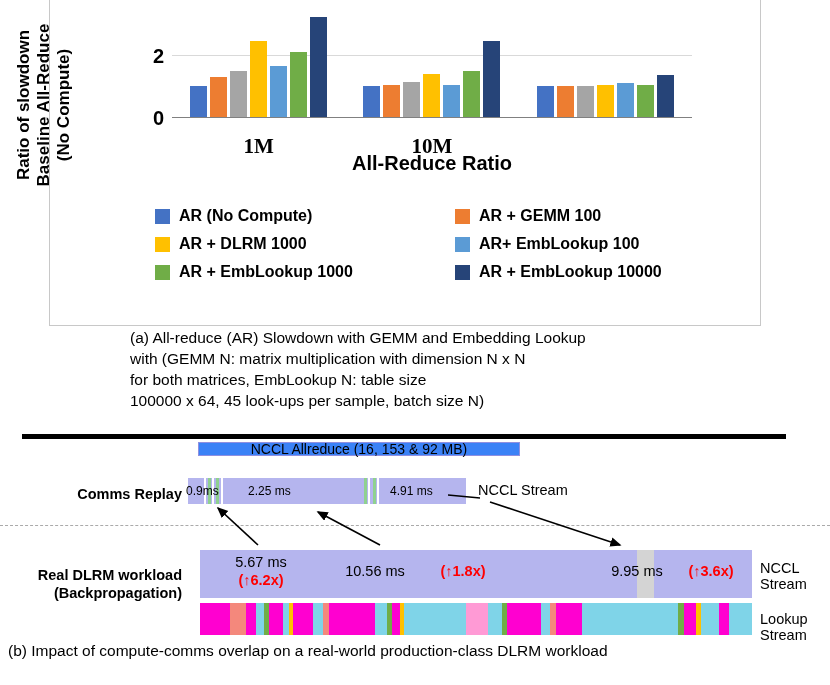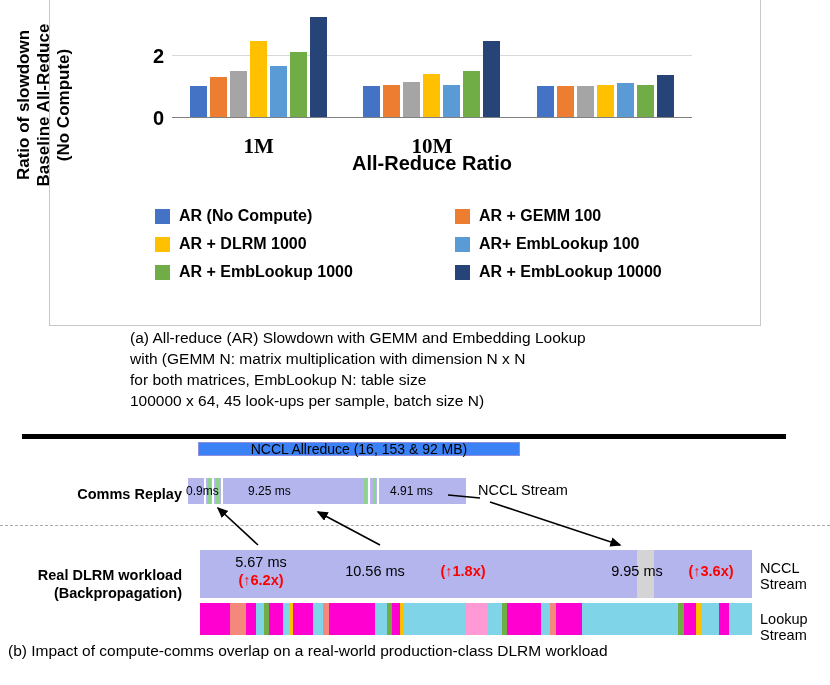--- a/index.html
+++ b/index.html
@@ -386,21 +386,21 @@
     <div class="tick-white" style="left:24px;"></div>
     <div class="tick-green" style="left:28px;"></div>
     <div class="tick-white" style="left:33px;"></div>
     <div class="tick-green" style="left:176px;"></div>
     <div class="tick-white" style="left:180px;"></div>
     <div class="tick-green" style="left:185px;"></div>
     <div class="tick-white" style="left:189px;"></div>
   </div>
 
   <div class="ms-text" style="left:186px; top:44px;">0.9ms</div>
-  <div class="ms-text" style="left:248px; top:44px;">9.25 ms</div>
+  <div class="ms-text" style="left:248px; top:44px;">2.25 ms</div>
   <div class="ms-text" style="left:390px; top:44px;">4.91 ms</div>
 
   <div id="nccl-stream-1">NCCL Stream</div>
 
   <div id="dash-sep"></div>
 
   <div id="dlrm-label" class="row-label">Real DLRM workload
 (Backpropagation)</div>
 
   <div id="dlrm-track">

